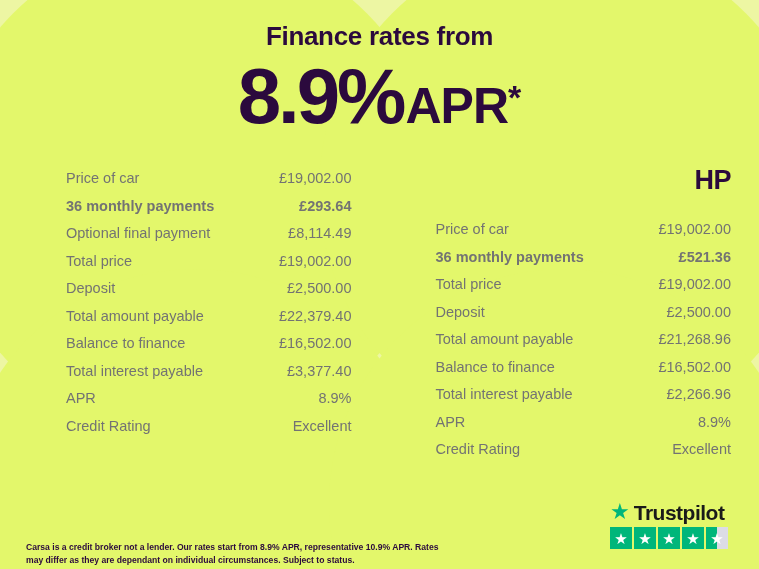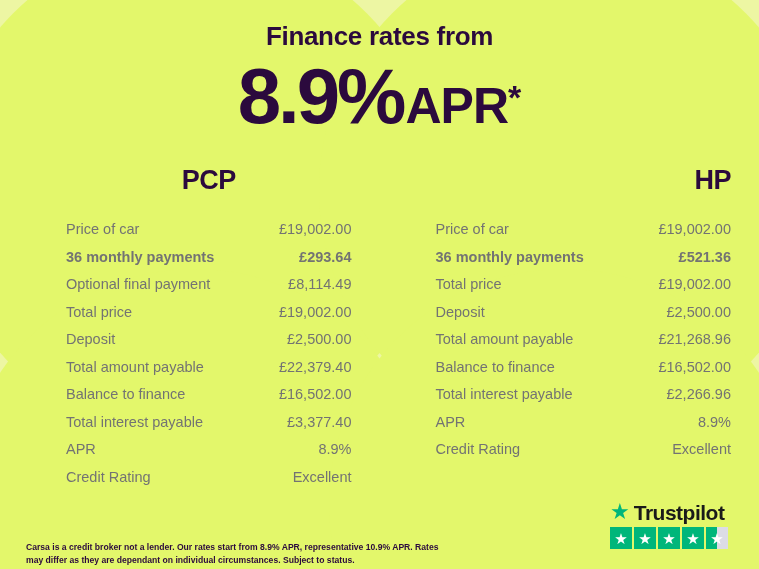--- a/index.html
+++ b/index.html
@@ -211,21 +211,20 @@
 
     <div class="rate-row">
       <span class="rate-big">8.9%</span>
       <span class="rate-apr">APR</span>
       <span class="rate-star">*</span>
     </div>
 
     <div class="columns">
 
       <div class="col col-left">
-        <div class="col-title">PCP</div>
 
         <div class="row">
           <span class="label">Price of car</span>
           <span class="value">£19,002.00</span>
         </div>
         <div class="row bold">
           <span class="label">36 monthly payments</span>
           <span class="value">£293.64</span>
         </div>
         <div class="row">

